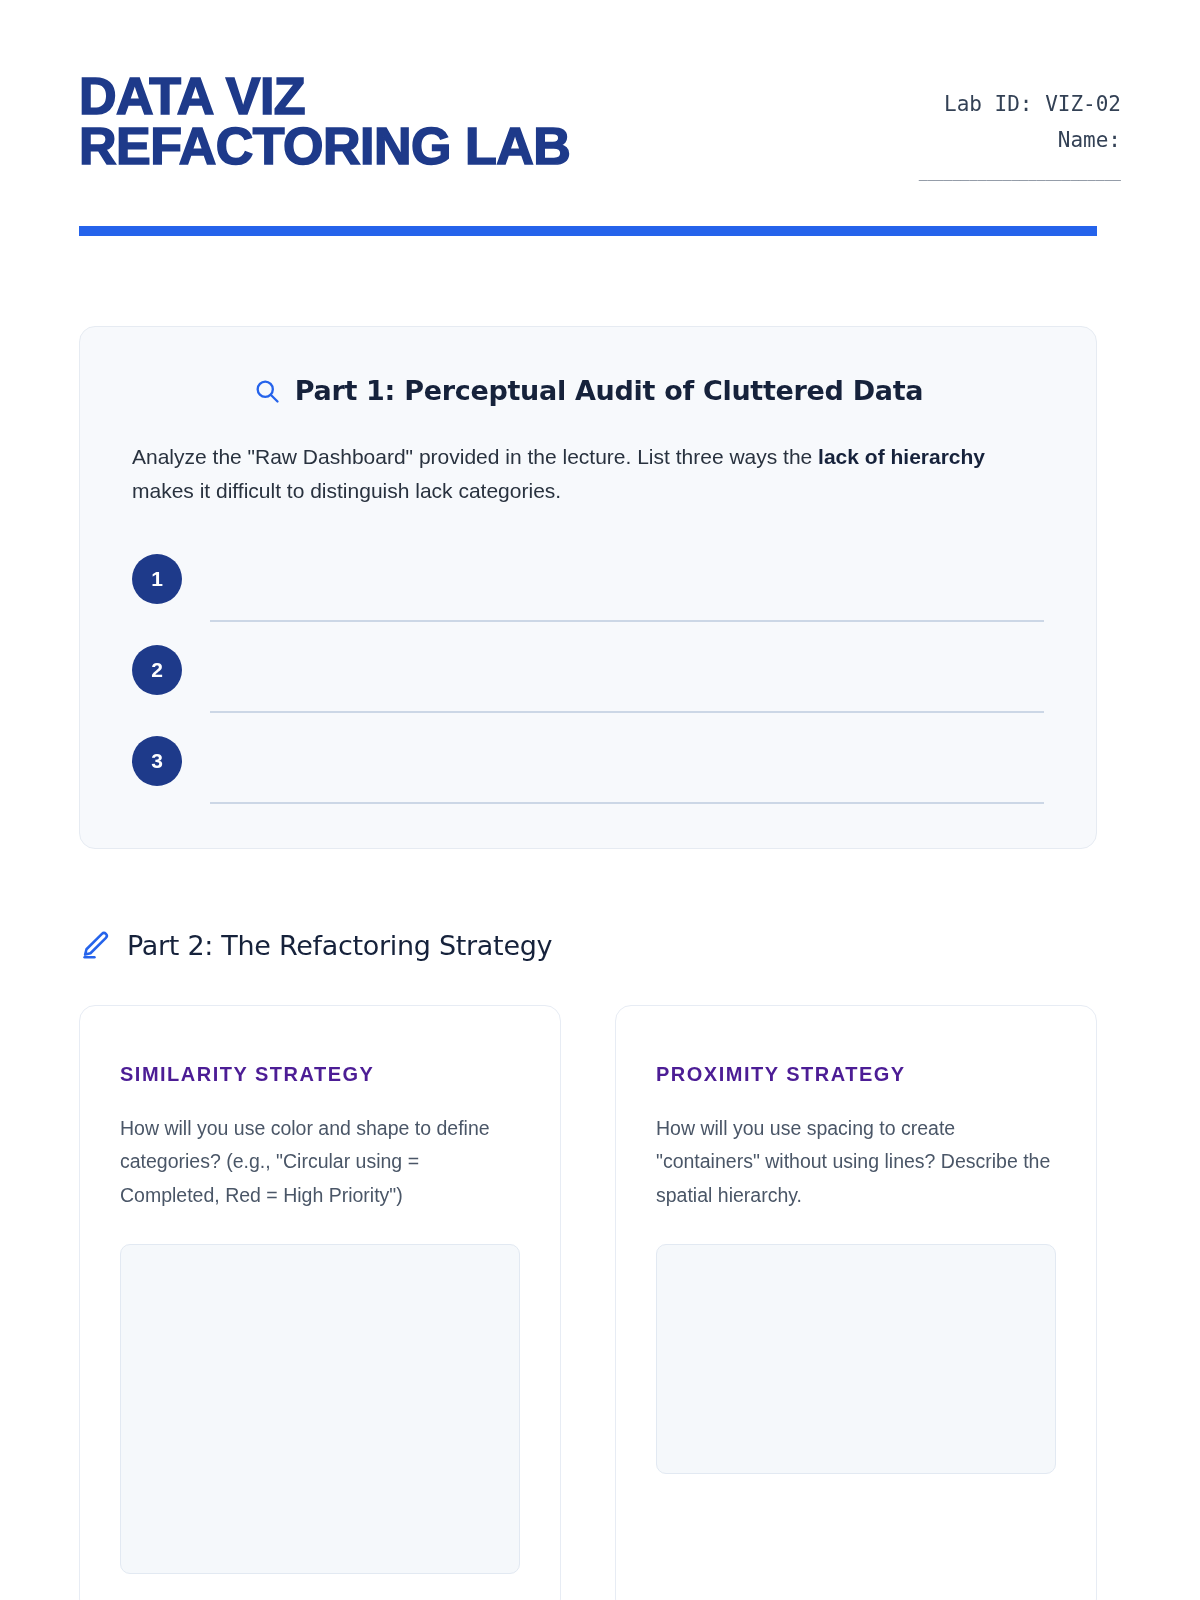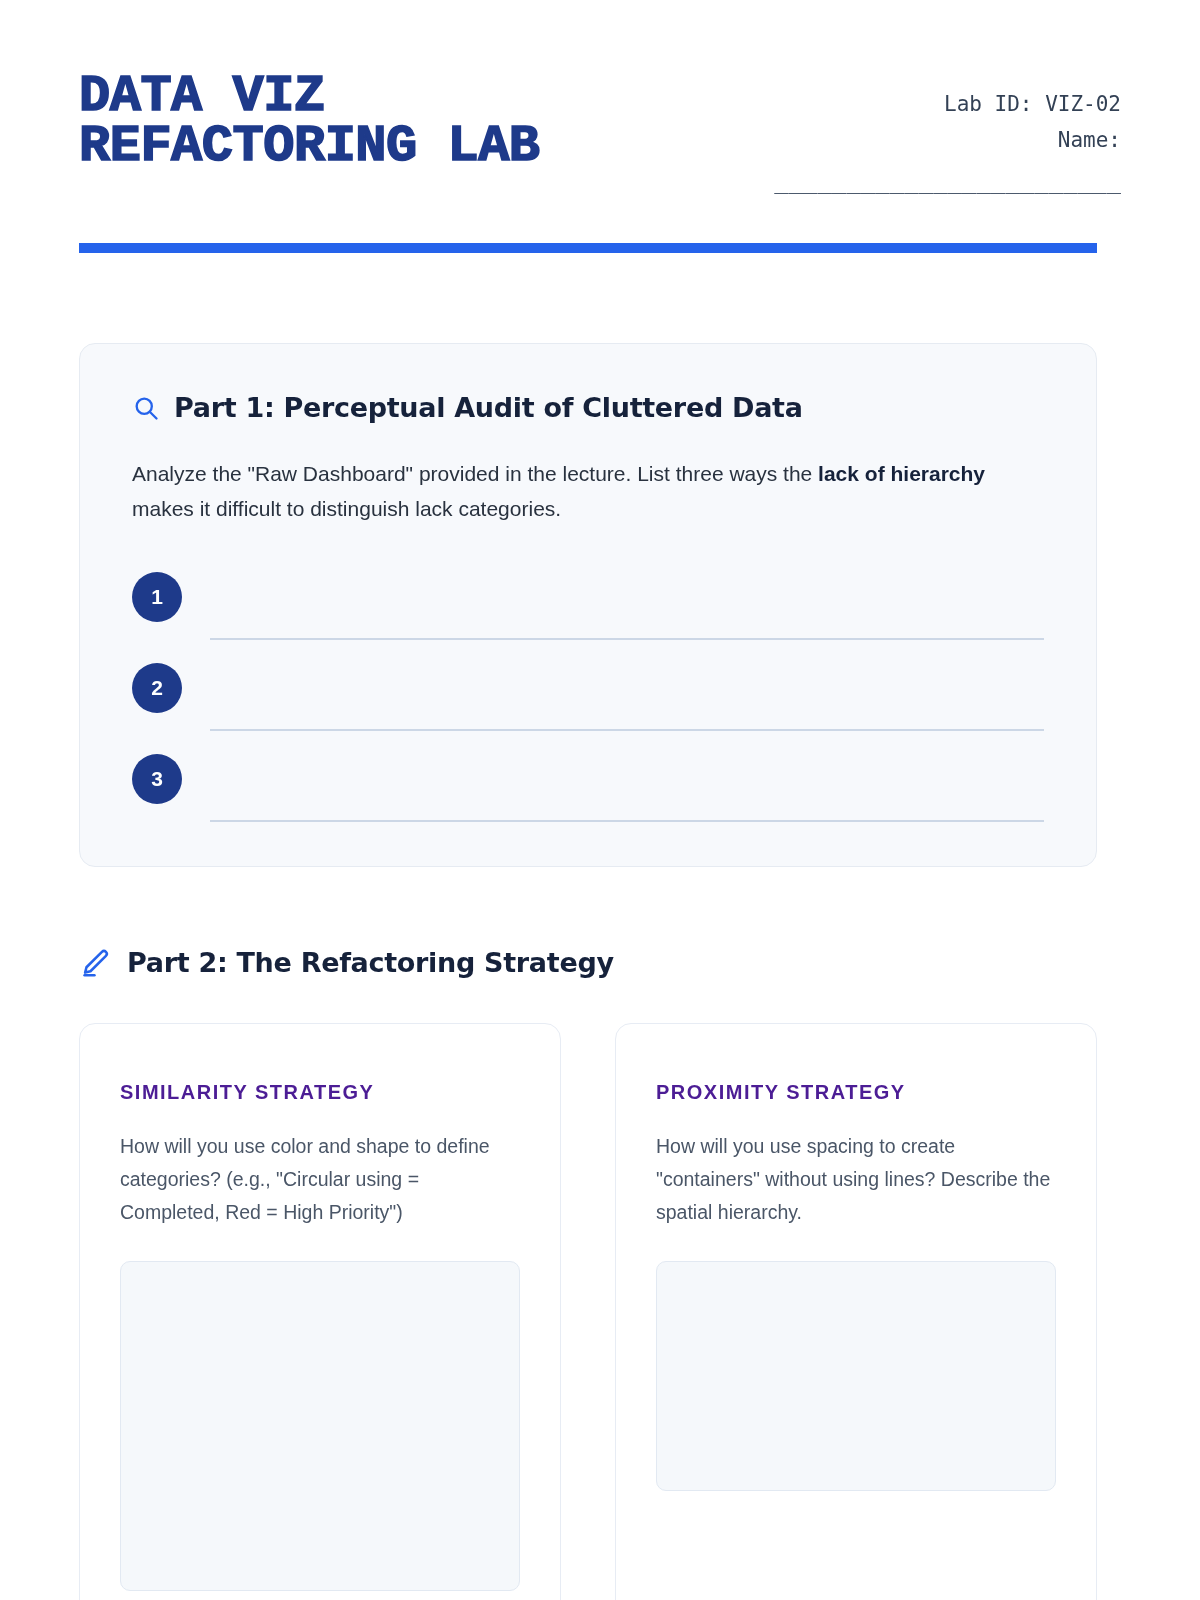--- a/index.html
+++ b/index.html
@@ -25,21 +25,21 @@
 
   
   .header {
     display: flex;
     justify-content: space-between;
     align-items: flex-start;
     padding-top: 72px;
   }
   .title-block { max-width: 650px; }
   .doc-title {
-    font-family: Liberation Mono, monospace;
+    font-family: Liberation Sans, sans-serif;
     font-weight: 700;
     font-size: 52px;
     line-height: 0.96;
     letter-spacing: -0.5px;
     color: #1e3a8a;
     margin: 0;
     text-transform: uppercase;
     -webkit-text-stroke: 1.6px #1e3a8a;
   }
   .doc-subtitle {
@@ -59,21 +59,21 @@
     padding-top: 14px;
     white-space: nowrap;
     margin-left: 40px;
   }
   .meta-line { display: block; }
   .meta-rule {
     display: block;
     margin-top: 2px;
     color: #475569;
     letter-spacing: 0px;
-    font-size: 24px;
+    font-size: 14px;
   }
 
   
   .divider {
     height: 10px;
     background: #2563eb;
     margin-top: 42px;
     width: 1018px;
   }
 
@@ -85,20 +85,21 @@
     background: #f7f9fc;
     border: 1px solid #e6ebf2;
     border-radius: 16px;
     padding: 48px 52px 44px 52px;
   }
   .section-heading {
     display: flex;
     align-items: center;
     gap: 14px;
     margin: 0 0 34px 0;
+    justify-content: center;
   }
   .section-heading h2 {
     font-family: "DejaVu Sans", sans-serif;
     font-weight: 700;
     font-size: 27px;
     letter-spacing: -0.3px;
     color: #16223b;
     margin: 0;
   }
   .icon-wrap {
@@ -147,21 +148,21 @@
 
   
   .part2-heading {
     display: flex;
     align-items: center;
     gap: 16px;
     margin: 80px 0 0 0;
   }
   .part2-heading h2 {
     font-family: "DejaVu Sans", sans-serif;
-    font-weight: 700;
+    font-weight: 400;
     font-size: 27px;
     letter-spacing: -0.3px;
     color: #16223b;
     margin: 0;
   }
 
   .strategy-grid {
     display: flex;
     gap: 54px;
     margin-top: 44px;

